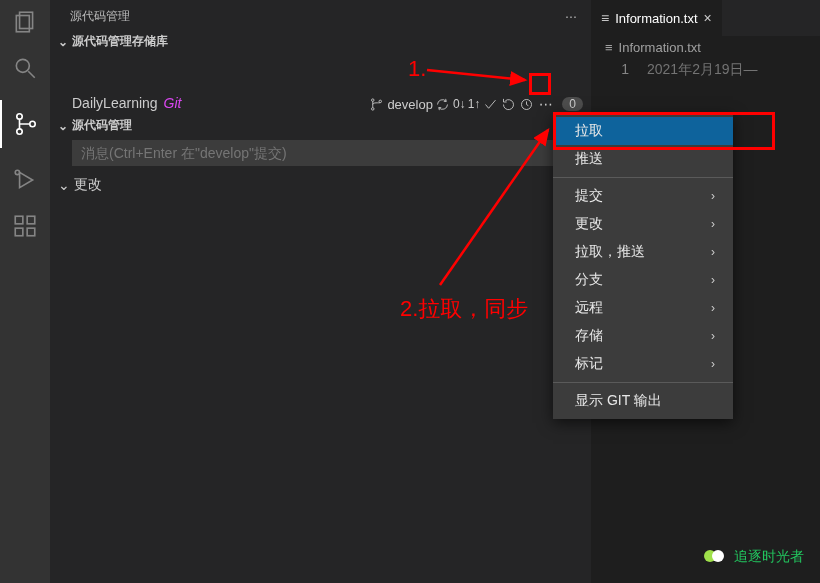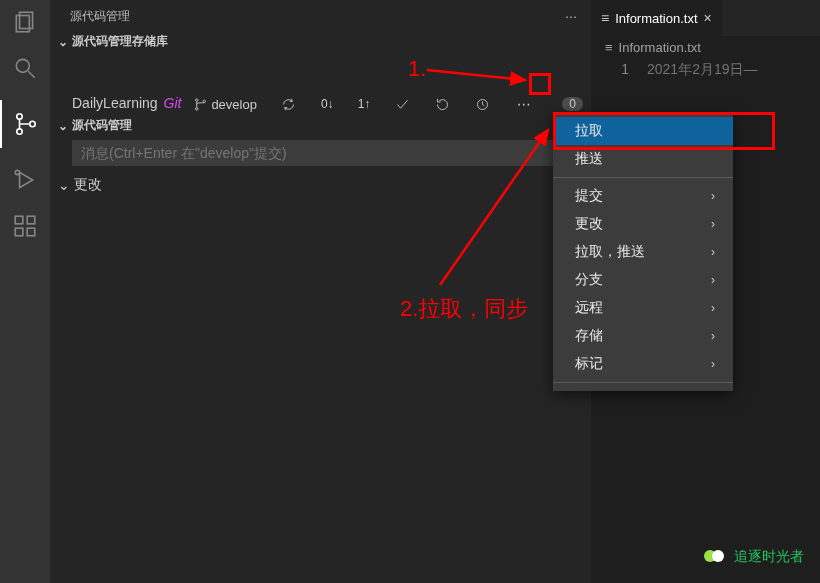--- a/index.html
+++ b/index.html
@@ -10,21 +10,21 @@
 .activity-bar .act-icon.active svg { stroke:#fff; }
 .activity-bar .act-icon.active { border-left:2px solid #fff; padding-left:0; width:50px; height:48px; margin-left:0; box-sizing:border-box; }
 .sidebar { position:absolute; left:50px; top:0; width:541px; height:100%; background:#252526; }
 .sidebar-header { display:flex; justify-content:space-between; align-items:center; padding:8px 12px 6px 20px; font-size:12px; color:#bbbbbb; }
 .sidebar-header .dots { cursor:pointer; letter-spacing:2px; }
 .section-head { display:flex; align-items:center; gap:4px; padding:2px 8px; font-size:12px; font-weight:bold; color:#ccc; cursor:pointer; }
 .section-head .chev { font-size:12px; }
 .repo-row { display:flex; align-items:flex-start; padding:2px 8px 2px 22px; font-size:14px; color:#ccc;margin-top:41px; }
 .repo-name { color:#ccc; }
 .repo-vcs { color:#d946ef; margin-left:6px; font-size:14px;font-style:italic; }
-.repo-right { margin-left:auto; display:flex; align-items:center; gap:24px; color:#ccc; font-size:13px; }
+.repo-right { margin-left:auto; display:flex; align-items:center; gap:2px; color:#ccc; font-size:13px; }
 .repo-right .branch { display:flex; align-items:center; gap:3px; }
 .repo-right .ic { width:16px; height:16px; display:flex; align-items:center; justify-content:center; cursor:pointer; }
 .repo-right svg { width:15px; height:15px; stroke:#ccc; fill:none; stroke-width:1.4; }
 .ellipses-btn { width:20px; height:18px; display:flex; align-items:center; justify-content:center; cursor:pointer; font-size:14px; letter-spacing:1px; color:#ccc; }
 .badge { background:#4d4d4d; color:#ccc; border-radius:10px; padding:0 7px; font-size:12px; margin-left:4px; }
 .commit-input { margin:4px 10px 4px 22px; background:#3c3c3c; border:1px solid #3c3c3c; color:#a0a0a0; font-size:14px; padding:4px 8px; width:calc(100% - 36px); }
 .changes-row { display:flex; align-items:center; gap:4px; padding:6px 8px 4px 8px; font-size:14px; color:#ccc; cursor:pointer; }
 .editor { position:absolute; left:591px; top:0; right:0; height:100%; background:#1e1e1e; }
 .tabbar { height:36px; background:#252526; display:flex; align-items:stretch; }
 .tab { background:#1e1e1e; display:flex; align-items:center; gap:6px; padding:0 10px; font-size:13px; color:#fff; border-right:1px solid #252526; }
@@ -206,20 +206,23 @@
     </div>
     <div class="ctx-item">
       <span>存储</span>
       <span class="sub">›</span>
     </div>
     <div class="ctx-item">
       <span>标记</span>
       <span class="sub">›</span>
     </div>
     <div class="ctx-sep"></div>
+    <div class="ctx-item">
+      <span>显示 GIT 输出</span>
+    </div>
   </div>
 
 <div class="ann-box" style="left:529px; top:73px; width:22px; height:22px;"></div>
 <div class="ann-box" style="left:553px; top:112px; width:222px; height:38px;"></div>
 <div class="ann" style="left:408px; top:56px;">1.</div>
 <div class="ann" style="left:400px; top:294px;">2.拉取，同步</div>
 
 <svg class="arrow" style="left:425px; top:58px;" width="110" height="30">
   <defs>
       <marker id="ah1" markerWidth="8" markerHeight="8" refX="6" refY="3" orient="auto">

